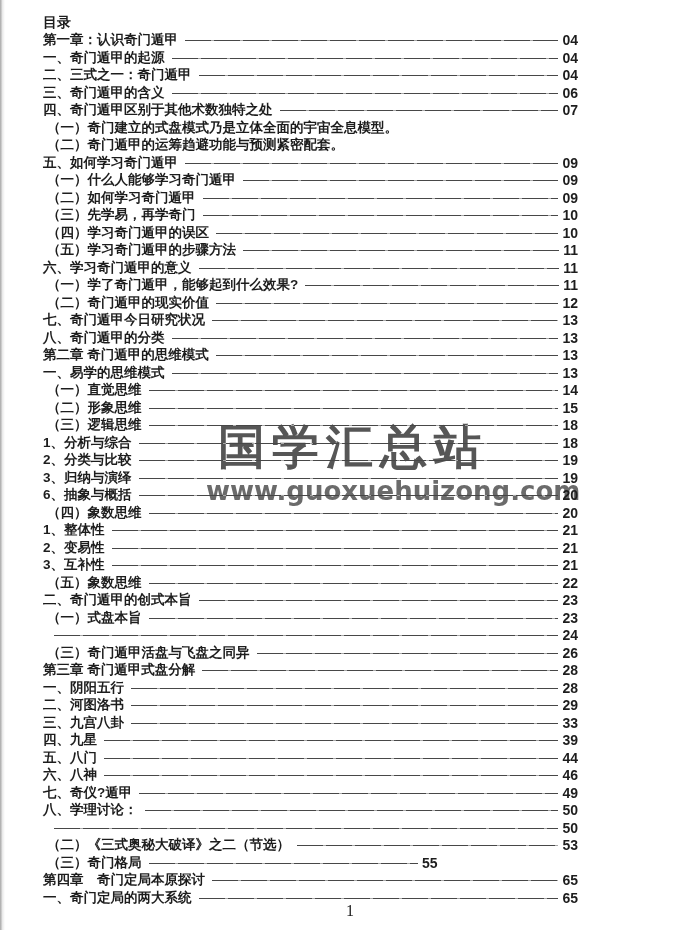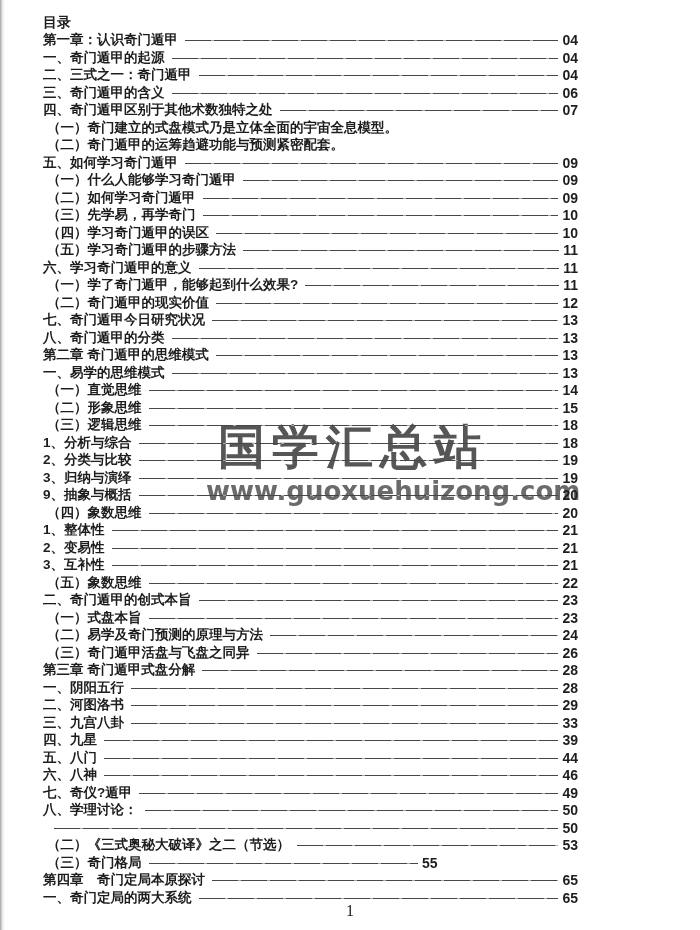--- a/index.html
+++ b/index.html
@@ -198,21 +198,21 @@
           <span class="title">2、分类与比较</span>
           <span class="leader"></span>
           <span class="pagenum">19</span>
         </div>
         <div class="row">
           <span class="title">3、归纳与演绎</span>
           <span class="leader"></span>
           <span class="pagenum">19</span>
         </div>
         <div class="row">
-          <span class="title">9、抽象与概括</span>
+          <span class="title">6、抽象与概括</span>
           <span class="leader"></span>
           <span class="pagenum">20</span>
         </div>
         <div class="row sub">
           <span class="title">（四）象数思维</span>
           <span class="leader"></span>
           <span class="pagenum">20</span>
         </div>
         <div class="row">
           <span class="title">1、整体性</span>
@@ -238,21 +238,20 @@
           <span class="title">二、奇门遁甲的创式本旨</span>
           <span class="leader"></span>
           <span class="pagenum">23</span>
         </div>
         <div class="row sub">
           <span class="title">（一）式盘本旨</span>
           <span class="leader"></span>
           <span class="pagenum">23</span>
         </div>
         <div class="row sub">
-          <span class="title">（二）易学及奇门预测的原理与方法</span>
           <span class="leader"></span>
           <span class="pagenum">24</span>
         </div>
         <div class="row sub">
           <span class="title">（三）奇门遁甲活盘与飞盘之同异</span>
           <span class="leader"></span>
           <span class="pagenum">26</span>
         </div>
         <div class="row">
           <span class="title">第三章 奇门遁甲式盘分解</span>

